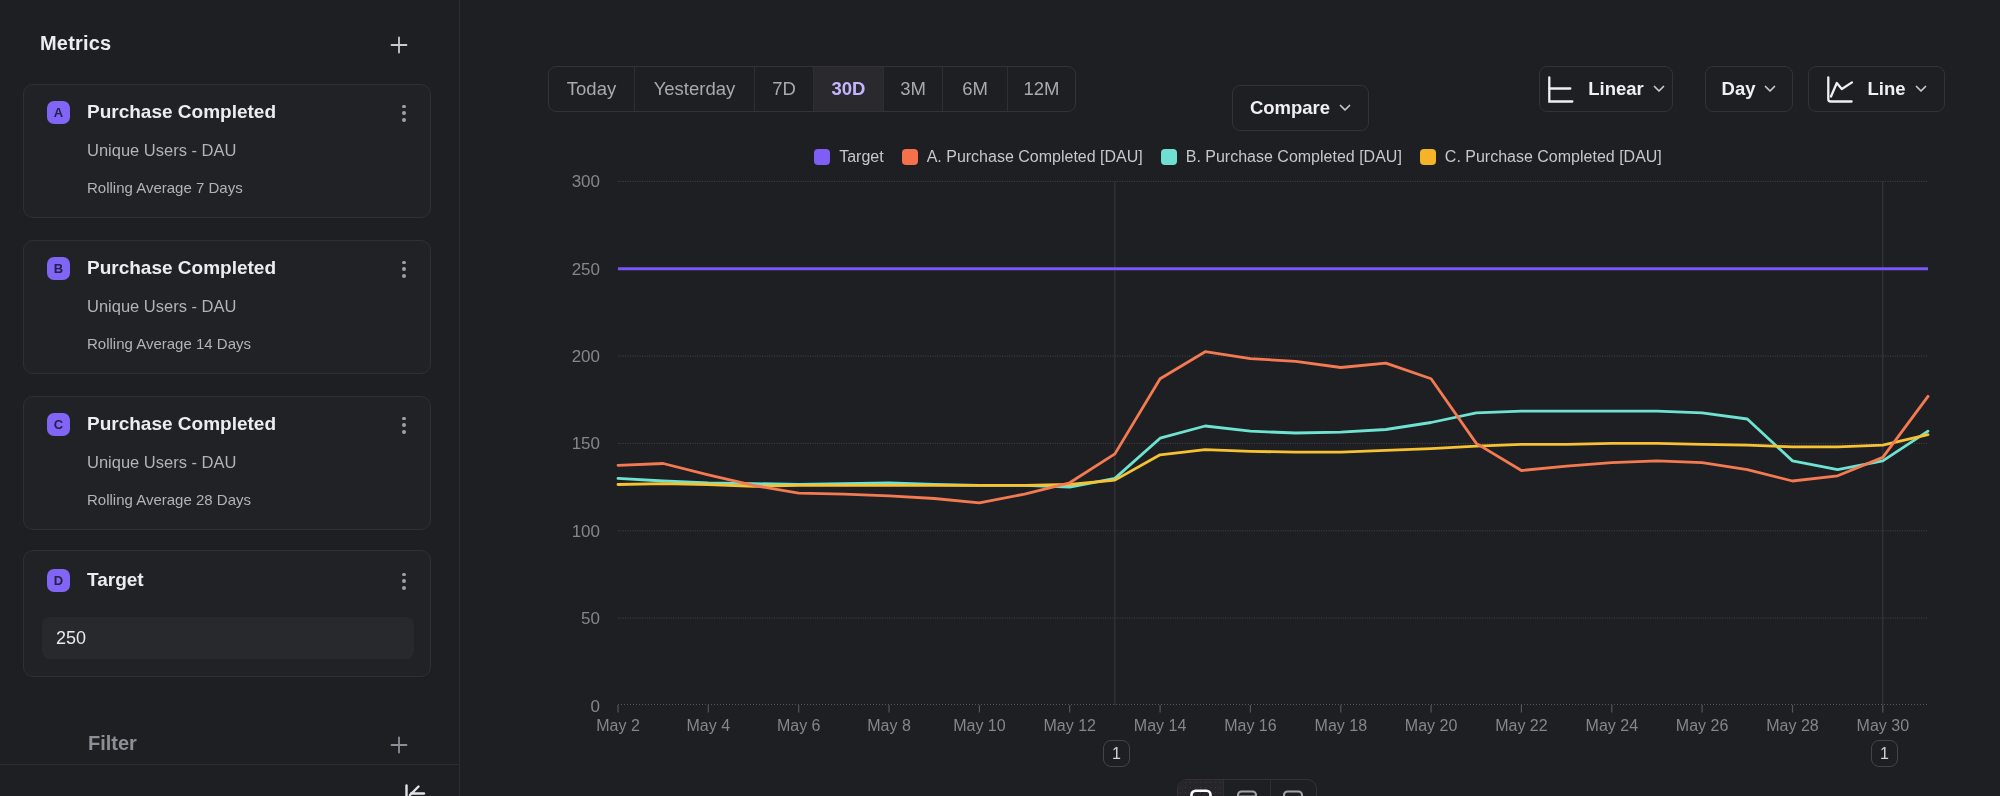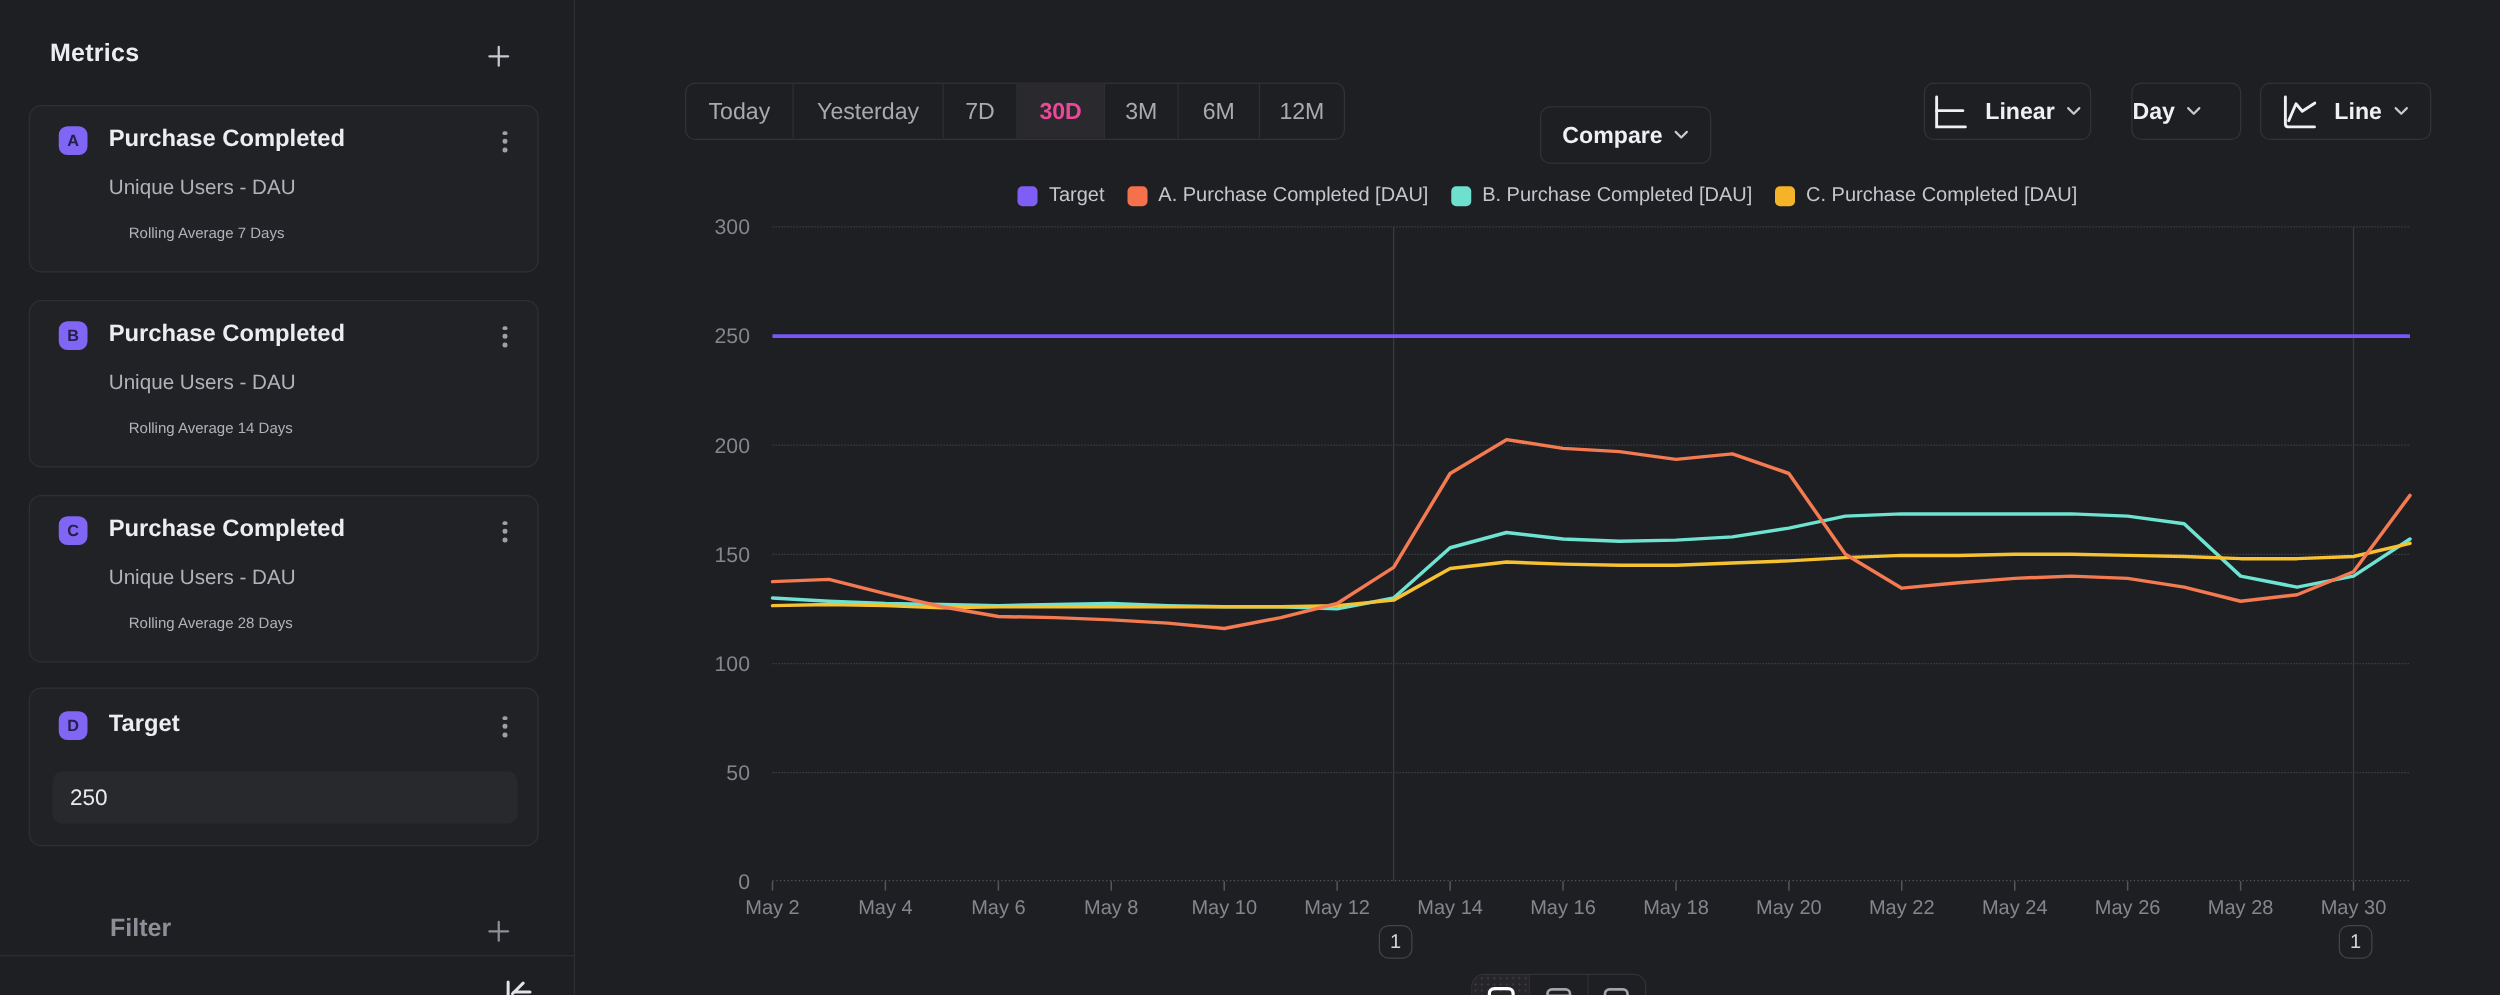--- a/index.html
+++ b/index.html
@@ -16,37 +16,37 @@
   .card { position:absolute; left:23px; width:408px; border:1px solid #303034;
     border-radius:10px; background:#212226; }
   .badge { position:absolute; left:23px; top:16px; width:23px; height:23px; border-radius:7px;
     background:#8165f5; color:#23204a; font-size:13px; font-weight:700; text-align:center;
     line-height:23px; }
   .ctitle { position:absolute; left:63px; top:15.5px; font-size:19px; font-weight:700; color:#ededf0; }
   .dots { position:absolute; right:24px; top:19.5px; width:4px; height:22px; }
   .dots i { display:block; width:3.8px; height:3.8px; border-radius:50%; background:#9fa0a6;
     margin:0 0 3.2px 0; }
   .sub1 { position:absolute; left:63px; top:56px; font-size:16.5px; color:#b2b2b9; }
-  .sub2 { position:absolute; left:79px; top:94px; font-size:12px; color:#b2b2b9; }
+  .sub2 { position:absolute; left:63px; top:94px; font-size:15px; color:#b2b2b9; }
   #targetInput { position:absolute; left:18px; top:66px; width:372px; height:42px;
     background:#28292d; border-radius:8px; color:#e9e9ec; font-size:18px;
     line-height:42px; padding-left:14px; }
   #filterHdr { position:absolute; left:40px; top:732px; font-size:20px; font-weight:700; color:#8e8e96;margin-left:48px; }
   #sideDivider { position:absolute; left:0; top:764px; width:460px; height:1px; background:#2c2d30; }
   #collapseIcon { position:absolute; left:398px; top:780px; }
 
   
   .btnrow { position:absolute; top:66px; height:46px; border:1px solid #323237;
     border-radius:8px; display:flex; align-items:center; color:#f0f0f2; }
   #tabgroup { position:absolute; left:548px; top:66px; height:46px; border:1px solid #323237;
     border-radius:8px; display:flex; }
   .tab { height:100%; display:flex; align-items:center; justify-content:center;
     font-size:18.5px; color:#a7aba9; border-right:1px solid #2e2e33; }
   .tab:last-child { border-right:none; }
-  .tab.active { background:#29292e; color:#ec4899; font-weight:700; }
+  .tab.active { background:#29292e; color:#c4b5fd; font-weight:700; }
   .chev { margin-left:9px; }
 
   
   #legend { position:absolute; left:468px; top:148px; width:1540px; display:flex;
     justify-content:center; gap:18px; font-size:16px; color:#c6c6cc; }
   .litem { display:flex; align-items:center; gap:9px; }
   .sw { width:16px; height:16px; border-radius:4px; }
 
   
   .annot { position:absolute; top:740px; width:27px; height:27px; border:1px solid #434449;
@@ -154,21 +154,21 @@
   <svg width="27" height="29" viewBox="0 0 27 29" fill="none" stroke="#f0f0f2" stroke-width="2.3" stroke-linecap="round" style="margin-right:14px;">
     <path d="M2.3 2.5v24h23"></path>
     <path d="M2.3 13.5h21"></path>
   </svg>
   Linear
   <svg class="chev" width="12" height="8" viewBox="0 0 12 8" fill="none">
       <path d="M1.5 1.5L6 6l4.5-4.5" stroke="#c9c9cf" stroke-width="1.7" stroke-linecap="round" stroke-linejoin="round"></path>
     </svg>
 </div>
 
-<div class="btnrow" style="left:1705px; width:88px; font-size:18.5px; font-weight:700;">
+<div class="btnrow" style="left:1705px; width:88px; justify-content:center; font-size:18.5px; font-weight:700;">
   Day
   <svg class="chev" width="12" height="8" viewBox="0 0 12 8" fill="none">
       <path d="M1.5 1.5L6 6l4.5-4.5" stroke="#c9c9cf" stroke-width="1.7" stroke-linecap="round" stroke-linejoin="round"></path>
     </svg>
 </div>
 
 <div class="btnrow" style="left:1808px; width:137px; justify-content:center; font-size:18.5px; font-weight:700;text-align:right;">
   <svg width="27" height="29" viewBox="0 0 27 29" fill="none" stroke="#f0f0f2" stroke-width="2.3" stroke-linecap="round" stroke-linejoin="round" style="margin-right:14px;">
     <path d="M2.3 2.5v21.7q0 2.3 2.3 2.3h21"></path>
     <path d="M5 21.5l5.8-13.5 5 6 10.2-6.6"></path>

